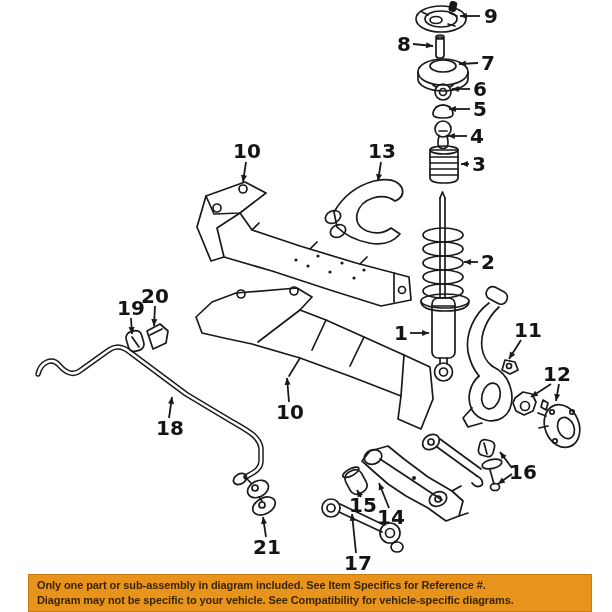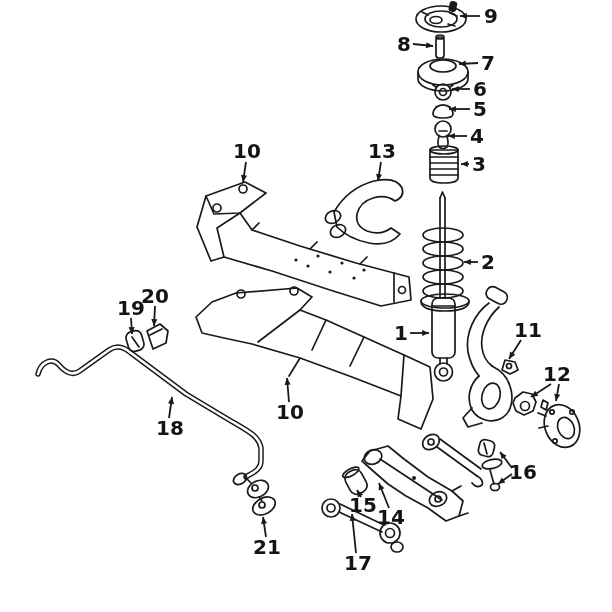--- a/index.html
+++ b/index.html
@@ -318,14 +318,18 @@
           <text x="523" y="472" class="callout-num">16</text>
         </g>
         <g>
           <line x1="356" y1="553" x2="352" y2="514" stroke="#1a1a1a" stroke-width="1.8"></line>
           <polygon points="352,514 355.7409546908699,520.5004044490215 349.6564667393205,521.1244544953342" fill="#1a1a1a"></polygon>
           <text x="358" y="563" class="callout-num">17</text>
         </g>
       </g>
   </svg>
 
+  <div class="banner" style="background: rgb(232, 148, 28); border-color: rgb(201, 122, 16); color: rgb(58, 37, 0);">
+    <div>Only one part or sub-assembly in diagram included. See Item Specifics for Reference #.</div>
+    <div>Diagram may not be specific to your vehicle. See Compatibility for vehicle-specific diagrams.</div>
+  </div>
 
 </div>
 
 </body></html>

